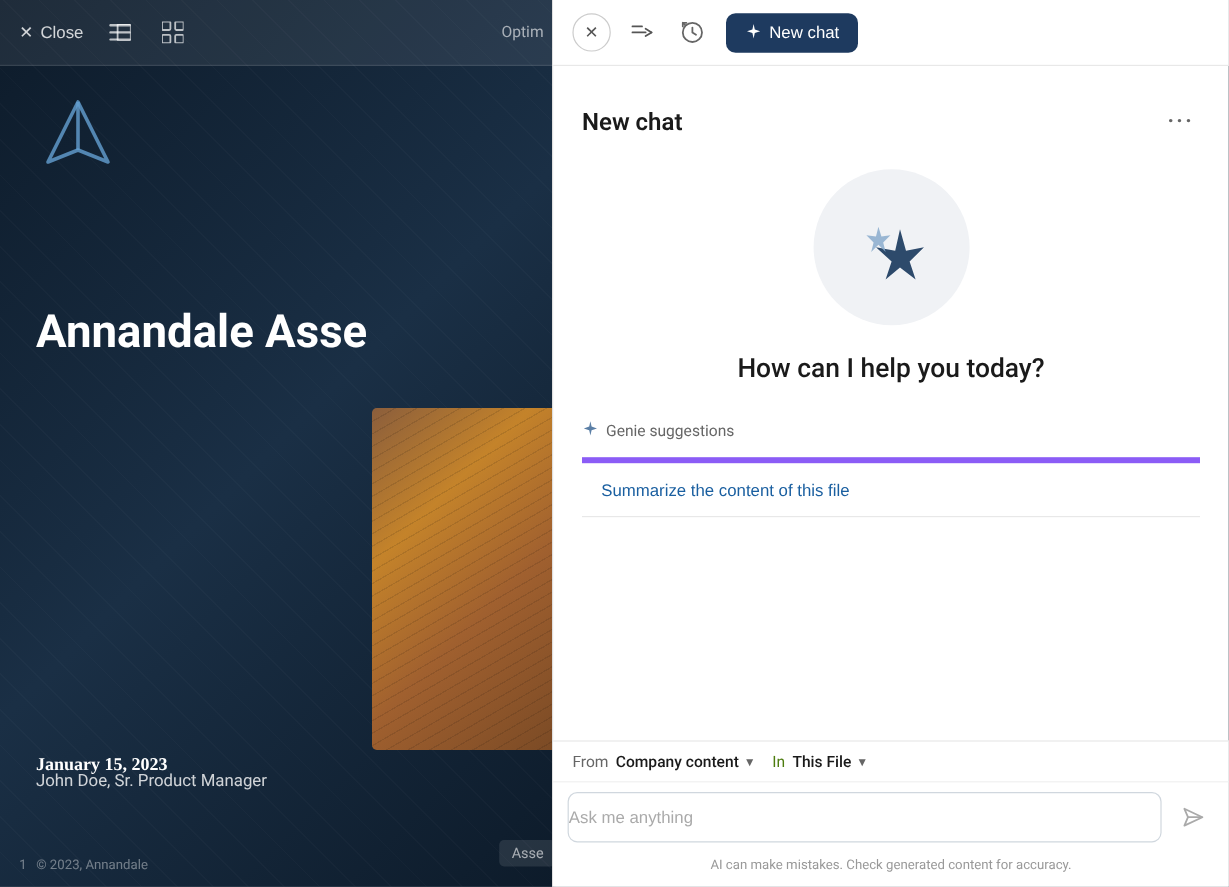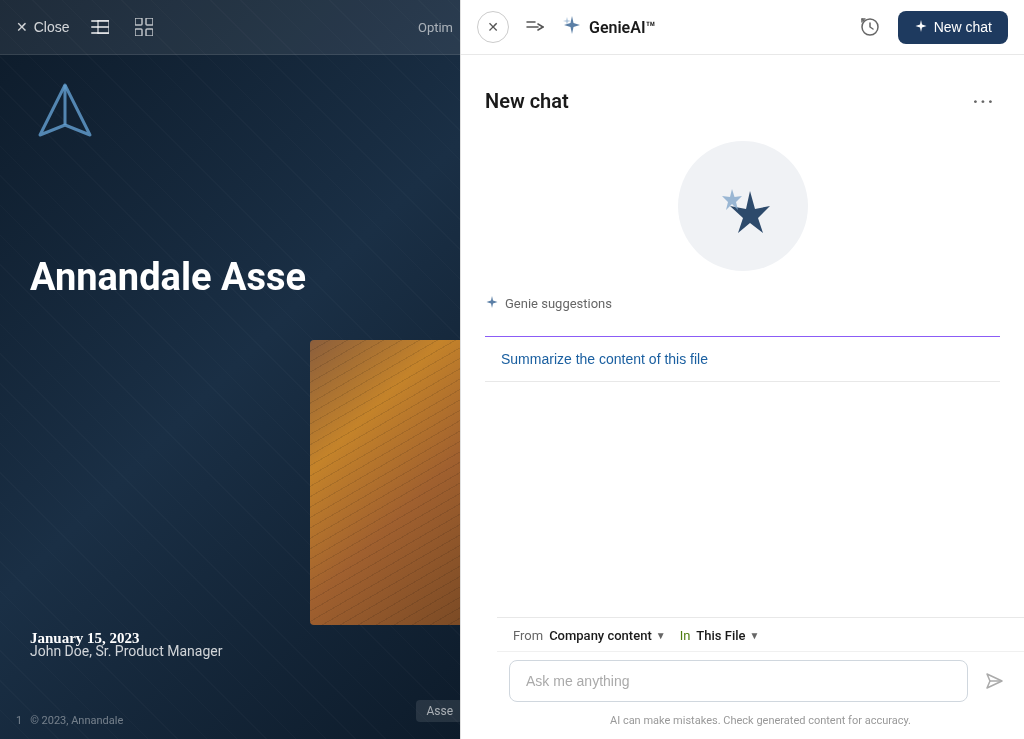--- a/index.html
+++ b/index.html
@@ -330,52 +330,51 @@
     .suggestions-section {
       width: 100%;
     }
 
     .suggestions-label {
       display: flex;
       align-items: center;
       gap: 6px;
       font-size: 13px;
       color: #666;
-      margin-bottom: 24px;
+      margin-bottom: 13px;
     }
 
     .suggestions-label .star-icon {
       font-size: 14px;
       color: #5b7fa6;
     }
 
     .suggestion-item {
       width: 100%;
       padding: 14px 16px;
-      border-top: 1px solid #8b5cf6;
+      border-top: 5px solid #8b5cf6;
       color: #1a5fa0;
       font-size: 14px;
       cursor: pointer;
       background: none;
       border-left: none;
       border-right: none;
       border-bottom: none;
       text-align: left;
       display: block;
     }
 
     .suggestion-item:last-child {
       border-bottom: 1px solid #e8e8e8;
     }
 
     
     .chat-footer {
       border-top: 1px solid #e8e8e8;
       background: #ffffff;
-      margin-left: 36px;
     }
 
     .from-row {
       display: flex;
       align-items: center;
       padding: 10px 16px 8px;
       gap: 6px;
       font-size: 13px;
       color: #444;
     }
@@ -421,21 +420,21 @@
       align-items: center;
       padding: 8px 12px;
       gap: 8px;
       border-top: 1px solid #f0f0f0;
     }
 
     .chat-input {
       flex: 1;
       border: 1.5px solid #d0d7de;
       border-radius: 8px;
-      padding: 12px 16px;
+      padding: 12px 0;
       font-size: 14px;
       color: #1a1a1a;
       outline: none;
       background: #fff;
     }
 
     .chat-input::placeholder {
       color: #aaa;
     }
 
@@ -519,29 +518,20 @@
     </button>
     <div class="chat-collapse-btn">
       <svg width="18" height="14" viewBox="0 0 18 14" fill="none">
         <line x1="1" y1="2" x2="9" y2="2" stroke="#555" stroke-width="1.5" stroke-linecap="round"></line>
         <line x1="1" y1="7" x2="12" y2="7" stroke="#555" stroke-width="1.5" stroke-linecap="round"></line>
         <line x1="12" y1="4" x2="17" y2="7" stroke="#555" stroke-width="1.5" stroke-linecap="round"></line>
         <line x1="12" y1="10" x2="17" y2="7" stroke="#555" stroke-width="1.5" stroke-linecap="round"></line>
       </svg>
     </div>
 
-    <div class="genie-logo">
-      <span class="genie-star">
-        <svg width="22" height="22" viewBox="0 0 22 22" fill="none">
-          <path d="M11 2 L12.5 9 L19 11 L12.5 13 L11 20 L9.5 13 L3 11 L9.5 9 Z" fill="#5b7fa6"></path>
-          <path d="M6 3 L6.8 6.2 L10 7 L6.8 7.8 L6 11 L5.2 7.8 L2 7 L5.2 6.2 Z" fill="#8aabcc" opacity="0.7"></path>
-        </svg>
-      </span>
-      <span class="genie-name">GenieAI™</span>
-    </div>
 
     <div class="history-btn">
       <svg width="20" height="20" viewBox="0 0 20 20" fill="none">
         <circle cx="10" cy="10" r="8" stroke="#666" stroke-width="1.5"></circle>
         <path d="M10 6 L10 10 L13 12" stroke="#666" stroke-width="1.5" stroke-linecap="round" stroke-linejoin="round"></path>
         <path d="M4 4 L2 2" stroke="#666" stroke-width="1.5" stroke-linecap="round"></path>
         <path d="M2 5 L2 2 L5 2" stroke="#666" stroke-width="1.5" stroke-linecap="round" stroke-linejoin="round"></path>
       </svg>
     </div>
 
@@ -563,20 +553,21 @@
 
     <div class="genie-avatar">
       <svg width="70" height="70" viewBox="0 0 70 70" fill="none">
 
         <path d="M42 20 L47 38 L62 35 L50 47 L55 62 L42 52 L30 62 L35 47 L22 35 L38 38 Z" fill="#2d4a6b"></path>
 
         <path d="M24 18 L26.5 26 L34 25 L28 31 L30 39 L24 33 L18 39 L20 31 L14 25 L22 26 Z" fill="#8aabcc" opacity="0.85"></path>
       </svg>
     </div>
 
+    <div class="help-text">How can I help you today?</div>
 
     <div class="suggestions-section">
       <div class="suggestions-label">
         <span class="star-icon">
           <svg width="14" height="14" viewBox="0 0 14 14" fill="none">
             <path d="M7 1 L8 5.5 L12.5 7 L8 8.5 L7 13 L6 8.5 L1.5 7 L6 5.5 Z" fill="#5b7fa6"></path>
           </svg>
         </span>
         <span>Genie suggestions</span>
       </div>

